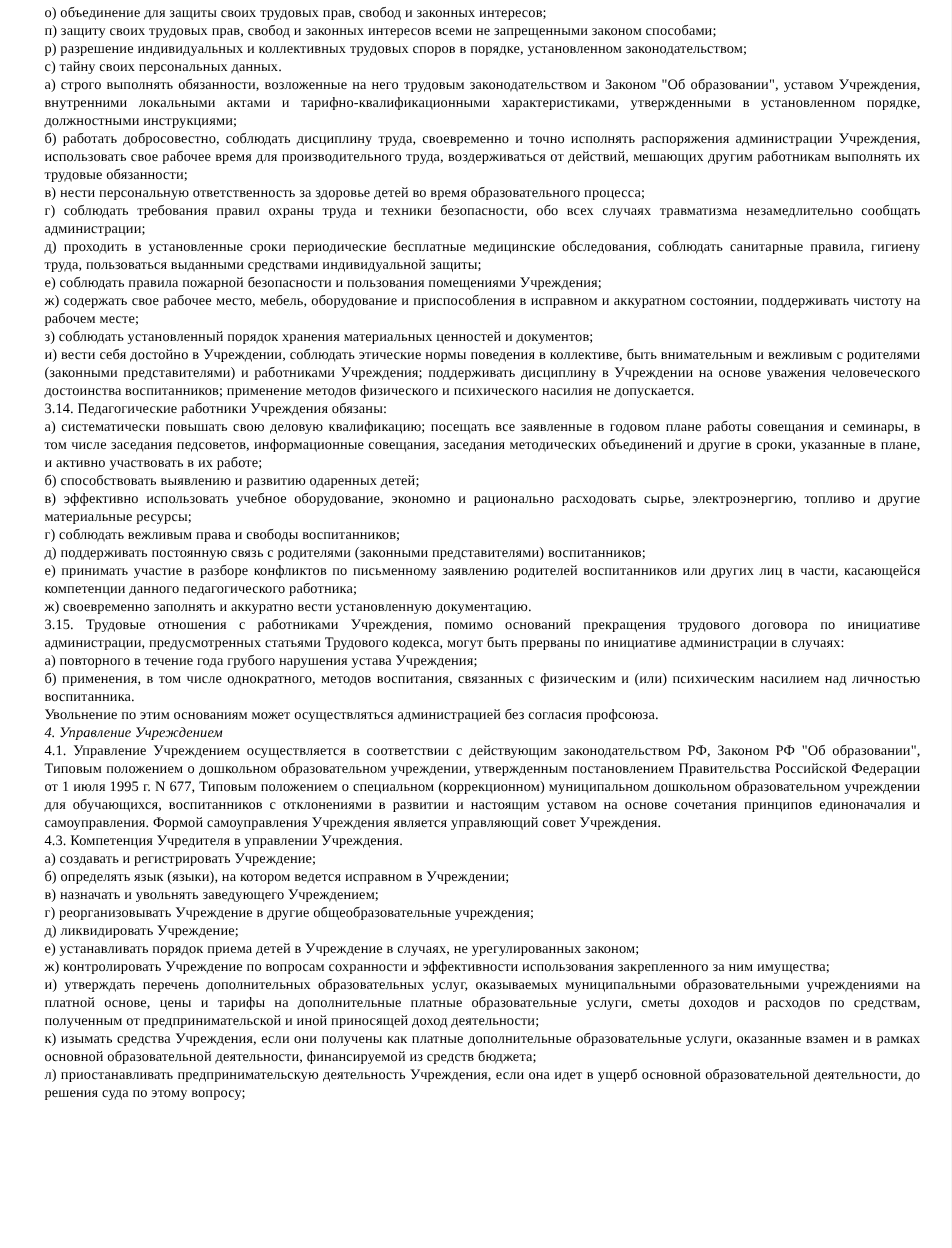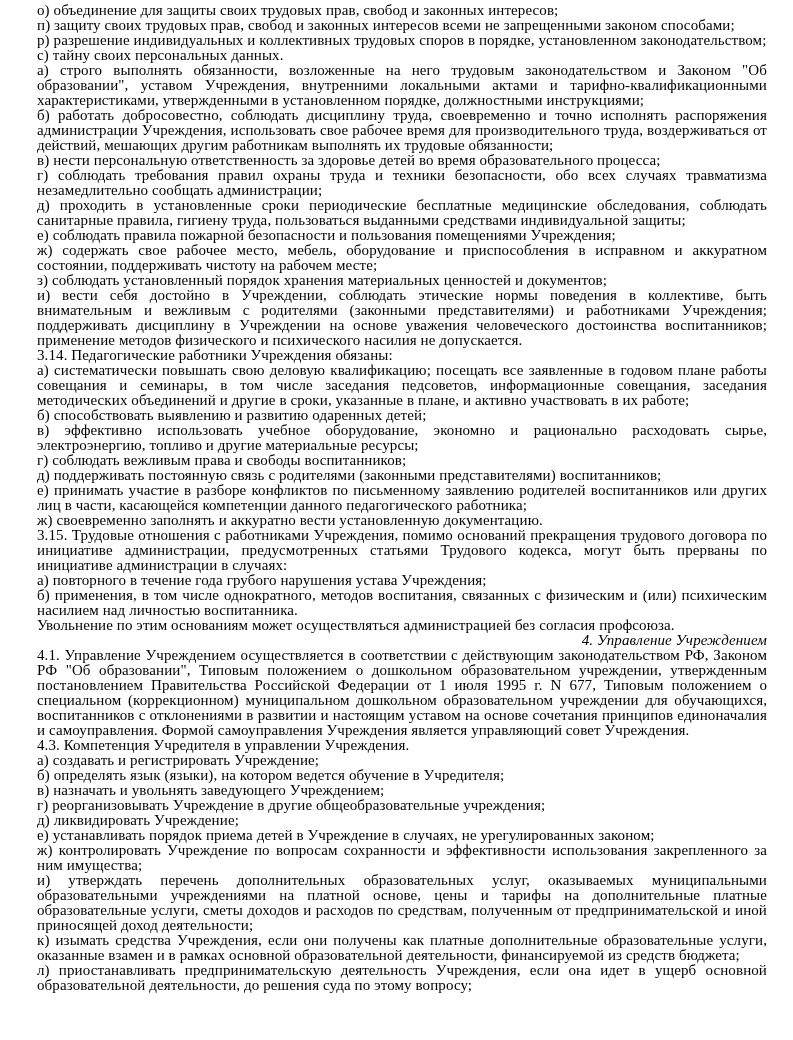--- a/index.html
+++ b/index.html
@@ -11,32 +11,32 @@
     width: 793px;
     height: 1040px;
     margin: 0 auto;
     background: #ffffff;
     box-sizing: border-box;
     padding: 3px 26px 0 37px;
     overflow: hidden;
   }
   .doc-body {
     font-family: "Liberation Serif", "DejaVu Serif", serif;
-    font-size: 15px;
+    font-size: 12px;
     line-height: 15px;
     color: #000000;
     text-align: justify;
     letter-spacing: 0.1px;
   }
   .doc-body p {
     margin: 0;
     padding: 0;
   }
   .doc-body p.heading {
-    text-align: right;
+    text-align: left;
     font-style: italic;
   }
 </style>
 </head>
 <body>
 
 <div class="page">
   <div class="doc-body" id="doc-body">
       <p class="para">о) объединение для защиты своих трудовых прав, свобод и законных интересов;</p>
       <p class="para">п) защиту своих трудовых прав, свобод и законных интересов всеми не запрещенными законом способами;</p>
@@ -60,21 +60,21 @@
       <p class="para">е) принимать участие в разборе конфликтов по письменному заявлению родителей воспитанников или других лиц в части, касающейся компетенции данного педагогического работника;</p>
       <p class="para">ж) своевременно заполнять и аккуратно вести установленную документацию.</p>
       <p class="para">3.15. Трудовые отношения с работниками Учреждения, помимо оснований прекращения трудового договора по инициативе администрации, предусмотренных статьями Трудового кодекса, могут быть прерваны по инициативе администрации в случаях:</p>
       <p class="para">а) повторного в течение года грубого нарушения устава Учреждения;</p>
       <p class="para">б) применения, в том числе однократного, методов воспитания, связанных с физическим и (или) психическим насилием над личностью воспитанника.</p>
       <p class="para">Увольнение по этим основаниям может осуществляться администрацией без согласия профсоюза.</p>
       <p class="heading">4. Управление Учреждением</p>
       <p class="para">4.1. Управление Учреждением осуществляется в соответствии с действующим законодательством РФ, Законом РФ "Об образовании", Типовым положением о дошкольном образовательном учреждении, утвержденным постановлением Правительства Российской Федерации от 1 июля 1995 г. N 677, Типовым положением о специальном (коррекционном) муниципальном дошкольном образовательном учреждении для обучающихся, воспитанников с отклонениями в развитии и настоящим уставом на основе сочетания принципов единоначалия и самоуправления. Формой самоуправления Учреждения является управляющий совет Учреждения.</p>
       <p class="para">4.3. Компетенция Учредителя в управлении Учреждения.</p>
       <p class="para">а) создавать и регистрировать Учреждение;</p>
-      <p class="para">б) определять язык (языки), на котором ведется обучение в Учредителя;</p>
+      <p class="para">б) определять язык (языки), на котором ведется исправном в Учреждении;</p>
       <p class="para">в) назначать и увольнять заведующего Учреждением;</p>
       <p class="para">г) реорганизовывать Учреждение в другие общеобразовательные учреждения;</p>
       <p class="para">д) ликвидировать Учреждение;</p>
       <p class="para">е) устанавливать порядок приема детей в Учреждение в случаях, не урегулированных законом;</p>
       <p class="para">ж) контролировать Учреждение по вопросам сохранности и эффективности использования закрепленного за ним имущества;</p>
       <p class="para">и) утверждать перечень дополнительных образовательных услуг, оказываемых муниципальными образовательными учреждениями на платной основе, цены и тарифы на дополнительные платные образовательные услуги, сметы доходов и расходов по средствам, полученным от предпринимательской и иной приносящей доход деятельности;</p>
       <p class="para">к) изымать средства Учреждения, если они получены как платные дополнительные образовательные услуги, оказанные взамен и в рамках основной образовательной деятельности, финансируемой из средств бюджета;</p>
       <p class="para">л) приостанавливать предпринимательскую деятельность Учреждения, если она идет в ущерб основной образовательной деятельности, до решения суда по этому вопросу;</p>
     </div>
 </div>

